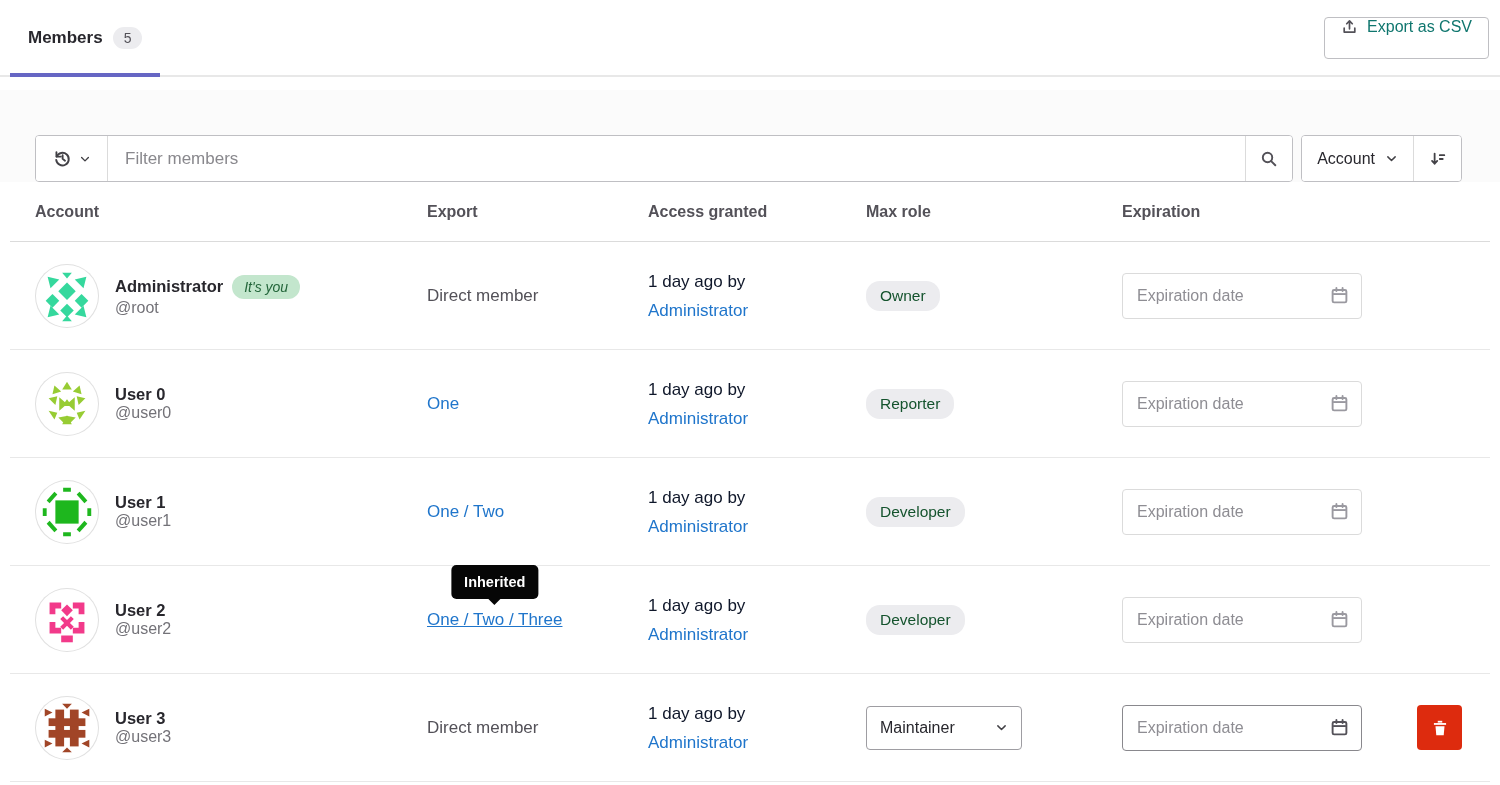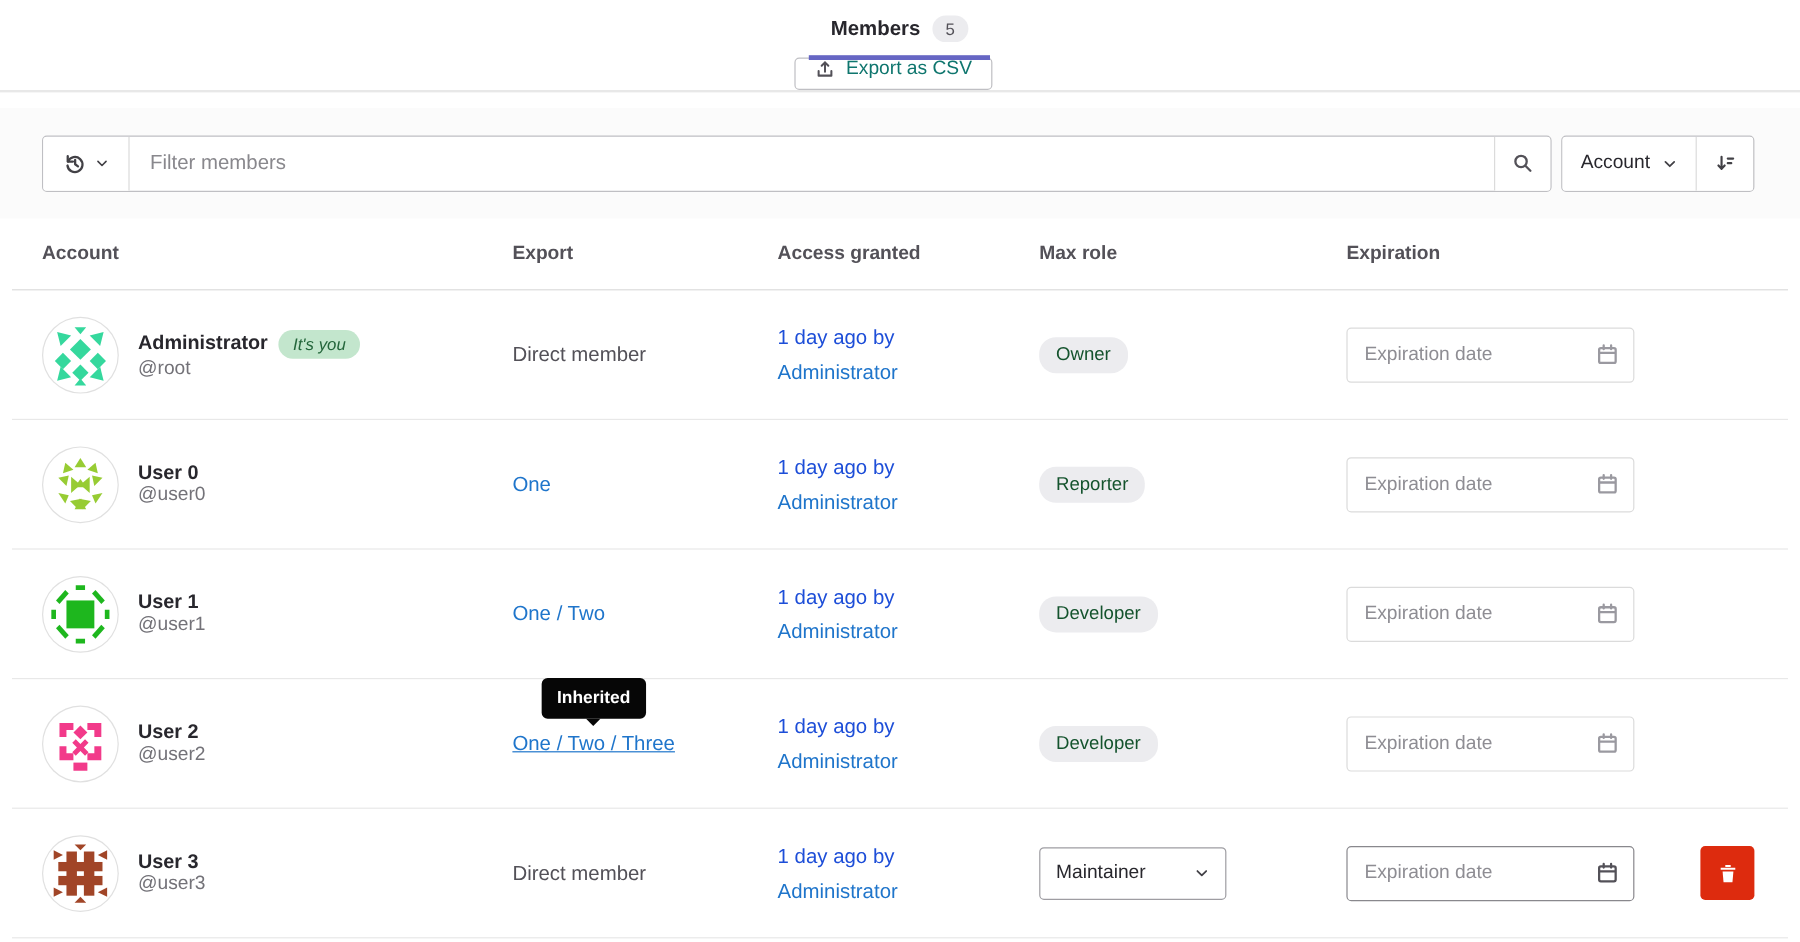--- a/index.html
+++ b/index.html
@@ -1,35 +1,35 @@
 <!DOCTYPE html>
 <html style="--accent: #6666c4; --link: #1f75cb; --danger: #dd2b0e; --success-bg: #c3e6cd; --success-text: #24663b; --tooltip-bg: #060606;"><head>
 <meta charset="utf-8">
 <style>
   * { box-sizing: border-box; margin: 0; padding: 0; }
   html,body { width:1500px; height:785px; overflow:hidden; background:#fff;
     font-family:"Liberation Sans", sans-serif; color:#28272d; }
 
   
   .tabs-bar { height:77px; border-bottom:2px solid #e8e8e8; display:flex;
-    align-items:center; justify-content:space-between; padding-right:11px;flex-direction:column; }
+    align-items:center; justify-content:space-between; padding-right:11px; }
   .tab { position:relative; margin-left:10px; height:100%; display:flex;
     align-items:center; gap:10px; padding:0 18px; cursor:pointer; }
   .tab::after { content:""; position:absolute; left:0; right:0; bottom:-2px;
     height:4px; background:var(--accent); }
   .tab-label { font-size:17px; font-weight:600; color:#28272d; }
   .count-badge { background:#ececef; color:#535158; font-size:14px;
     padding:3px 11px; border-radius:12px; }
   .btn { display:inline-flex; align-items:flex-start; gap:9px; background:#fff;
     border:1px solid #bfbfc3; border-radius:4px; height:42px; padding:0 16px;
     font-size:16px; color:#0f766e; cursor:pointer; font-family:inherit; }
 
   
   .filter-band { margin-top:13px; height:92px; background:#fbfbfb;
-    display:flex; align-items:center; padding:0 38px 0 35px; gap:8px; }
+    display:flex; align-items:flex-end; padding:0 38px 0 35px; gap:8px; }
   .filter-group { flex:1; height:47px; background:#fff; border:1px solid #bfbfc3;
     border-radius:4px; display:flex; align-items:stretch; overflow:hidden; }
   .history-btn { width:72px; display:flex; align-items:center; justify-content:center;
     gap:7px; border:none; background:#fff; border-right:1px solid #dbdbdb; cursor:pointer; }
   .filter-input { flex:1; border:none; outline:none; font-size:17px; padding:0 17px;
     font-family:inherit; color:#28272d; background:transparent; }
   .filter-input::placeholder { color:#89888d; }
   .search-btn { width:47px; display:flex; align-items:center; justify-content:center;
     border:none; background:#fff; border-left:1px solid #dbdbdb; cursor:pointer; }
   .account-group { height:47px; background:#fff; border:1px solid #bfbfc3;
@@ -64,21 +64,21 @@
   a.src-link.underlined { text-decoration:underline; }
   .src-wrap { position:relative; display:inline-block; }
   .tooltip { position:absolute; bottom:calc(100% + 11px); left:50%;
     transform:translateX(-50%); background:var(--tooltip-bg); color:#fff;
     font-size:14.5px; font-weight:600; padding:9px 13px; border-radius:5px;
     white-space:nowrap; }
   .tooltip::after { content:""; position:absolute; top:100%; left:50%;
     margin-left:-6px; border:6px solid transparent; border-top-color:var(--tooltip-bg); }
 
   .access-cell { font-size:17px; line-height:29px; }
-  .access-when { color:#1d4ed8; }
+  .access-when { color:#0f172a; }
   a.access-by { color:var(--link); text-decoration:none; cursor:pointer; }
 
   .role-badge { display:inline-block; background:#ececef; color:#14532d;
     font-size:15.5px; padding:6px 14px; border-radius:14px; }
   .role-dropdown { display:inline-flex; align-items:center; justify-content:space-between;
     gap:12px; width:156px; height:44px; background:#fff; border:1px solid #9e9da2;
     border-radius:4px; padding:0 13px; font-size:16px; font-family:inherit;
     color:#28272d; cursor:pointer; }
 
   .exp-wrap { width:240px; height:46px; border-radius:4px; background:#fff;

